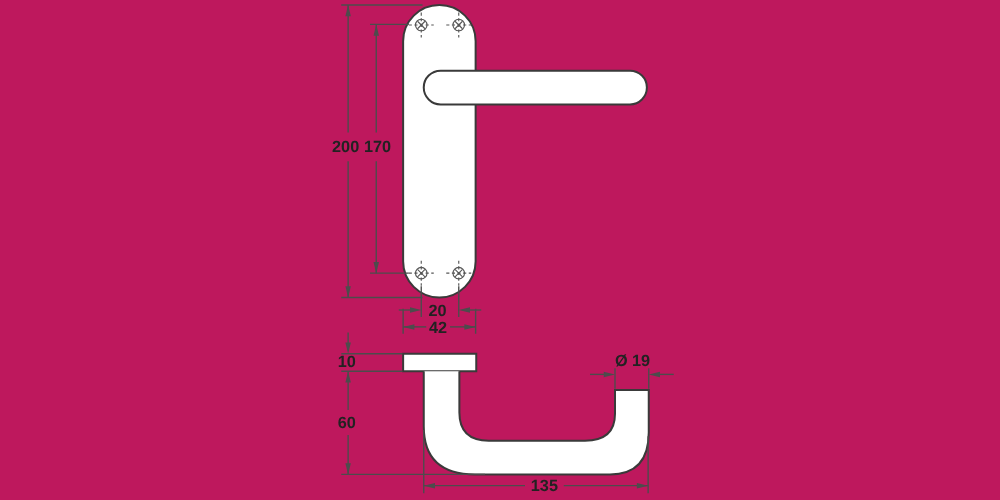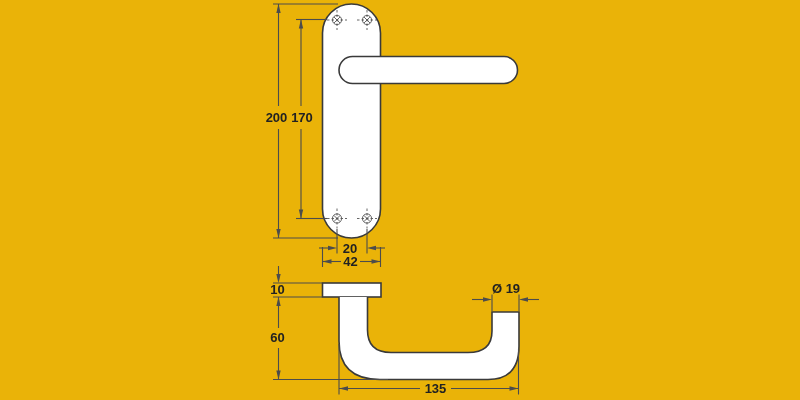--- a/index.html
+++ b/index.html
@@ -5,21 +5,21 @@
   html, body {
     margin: 0;
     padding: 0;
     background: #ffffff;
     font-family: "Liberation Sans", sans-serif;
   }
   .canvas {
     position: relative;
     width: 800px;
     height: 400px;
-    background: #eab308;
+    background: #be185d;
     overflow: hidden;
   }
   svg text {
     font-family: "Liberation Sans", sans-serif;
     font-size: 13px;
     font-weight: 700;
     fill: #222222;
   }
   .part {
     fill: #ffffff;

